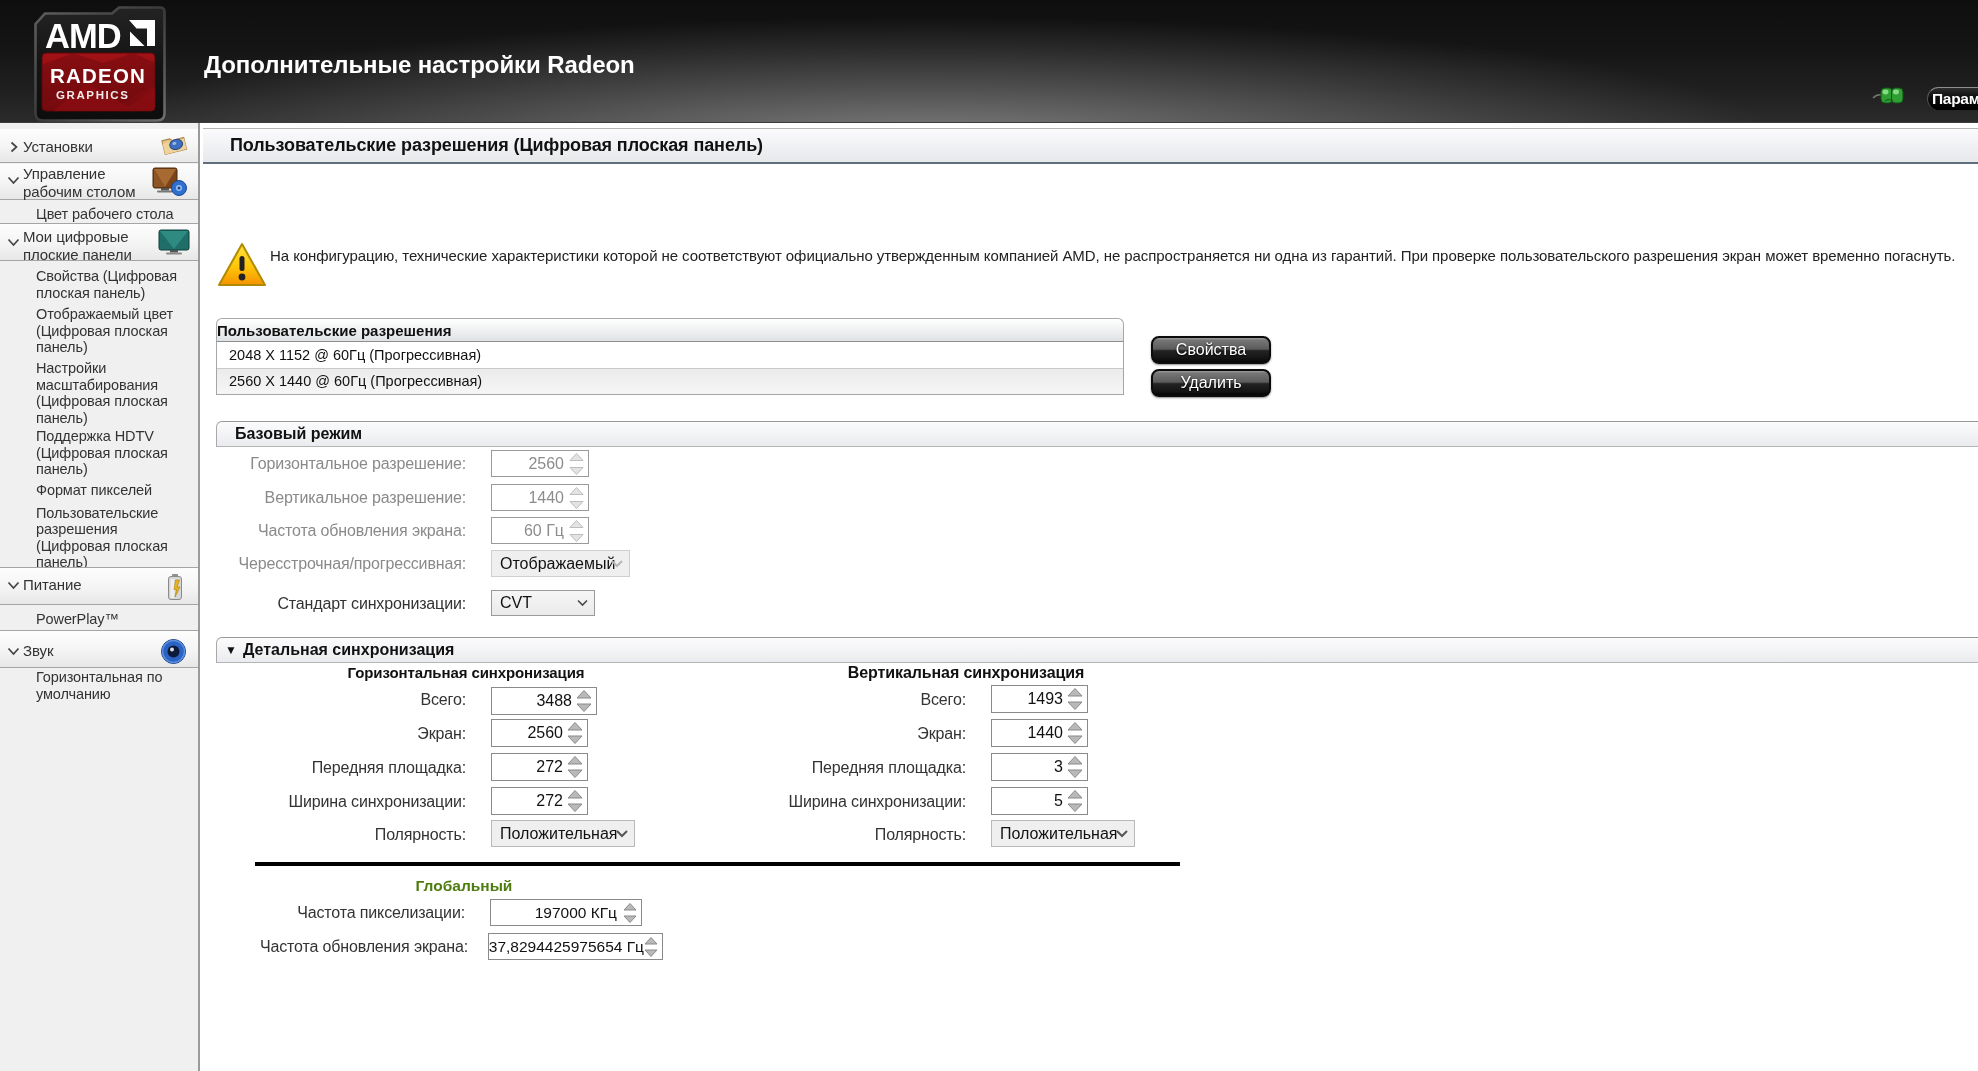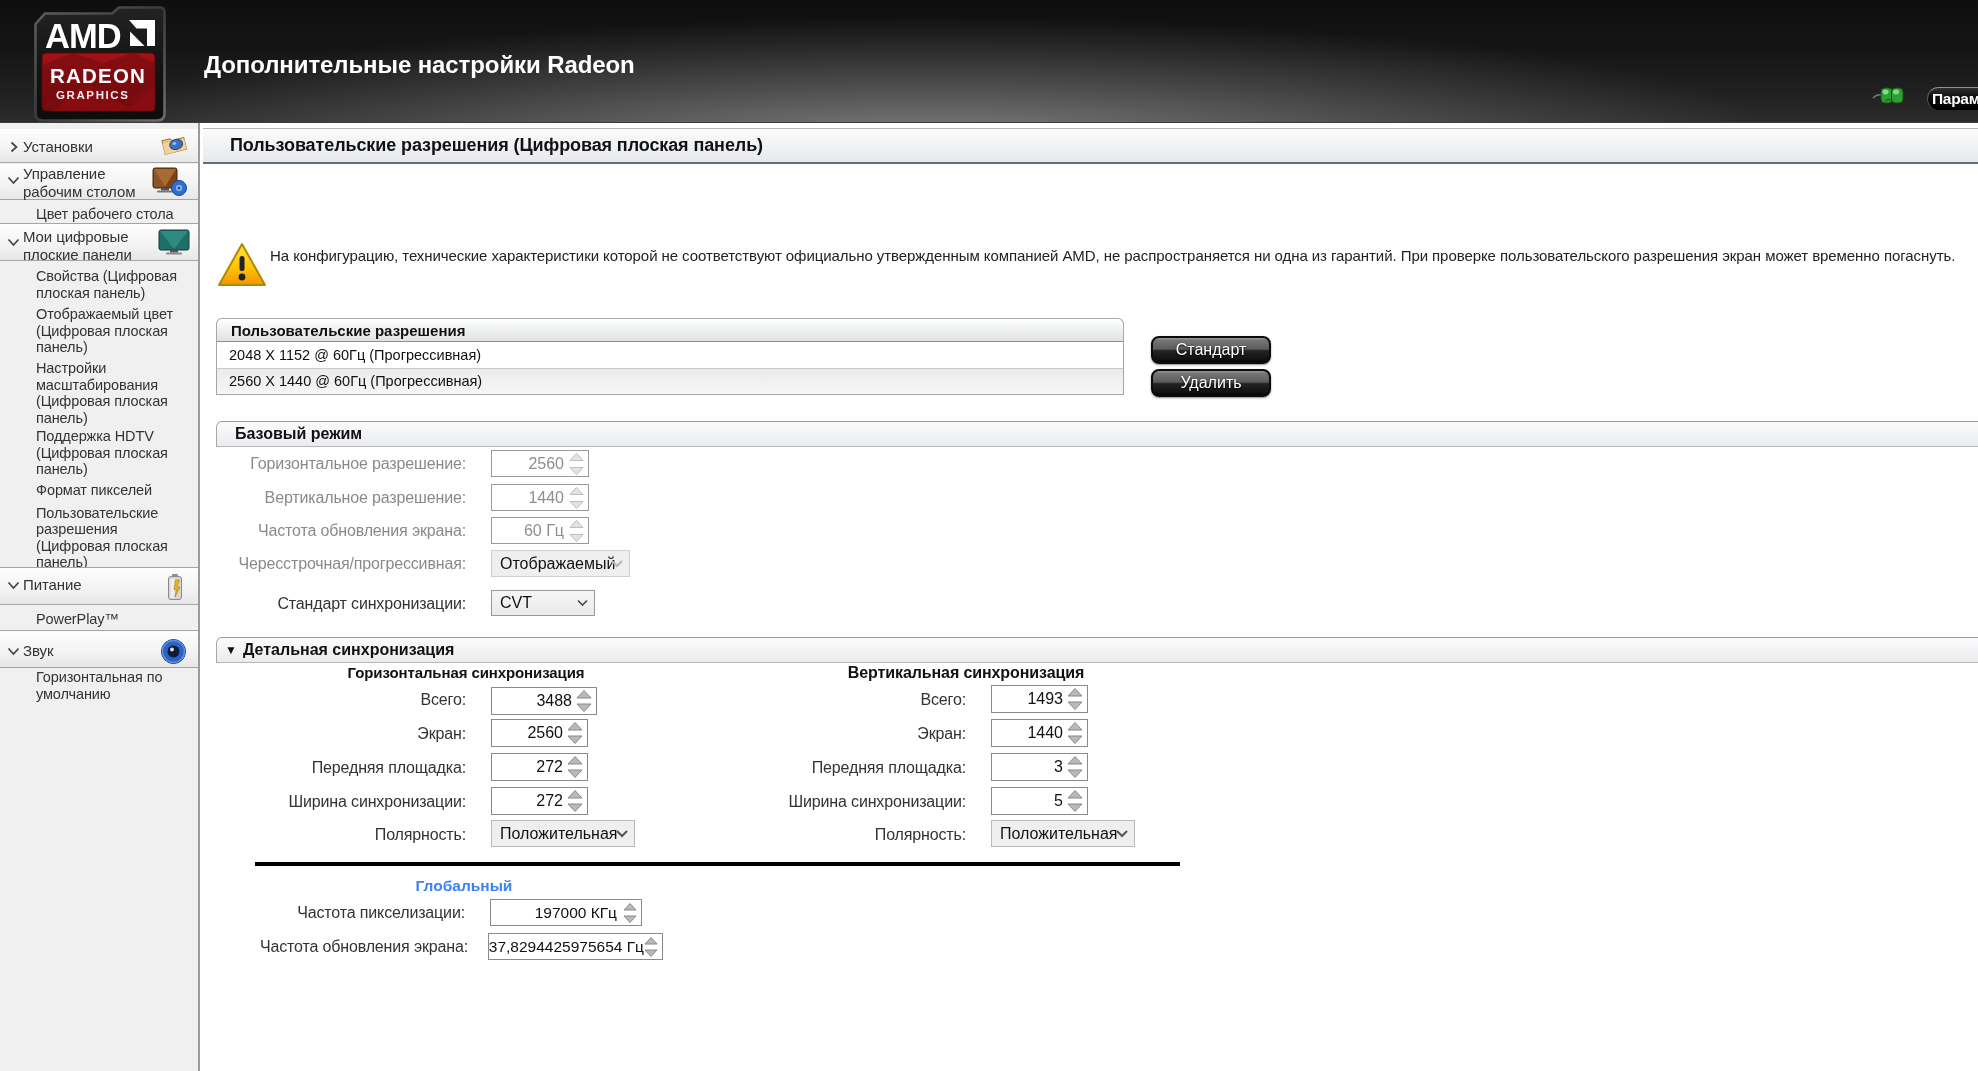--- a/index.html
+++ b/index.html
@@ -37,21 +37,21 @@
   border-bottom:2px solid #5f6e7d; font-size:18px; font-weight:bold; color:#111;
   line-height:33px; padding-left:27px; }
 #desc { position:absolute; left:25px; top:64px; font-size:15px; color:#333; letter-spacing:-0.1px; white-space:nowrap; }
 #warn-icon { position:absolute; left:14px; top:119px; }
 #warn-text { position:absolute; left:67px; top:123.5px; font-size:15px; color:#222; letter-spacing:-0.07px; white-space:nowrap; }
 
 
 .ghead { background:linear-gradient(#ffffff,#dfe2e5); border:1px solid #a8a8a8;
   border-radius:6px 6px 0 0; font-weight:bold; color:#111; }
 #listbox { position:absolute; left:13px; top:195px; width:908px; }
-#listbox .ghead { height:24px; font-size:15px; line-height:23px; padding-left:14px; border-bottom:1px solid #8f8f8f; }
+#listbox .ghead { height:24px; font-size:15px; line-height:23px; border-bottom:1px solid #8f8f8f; }
 #listbox .rows { border:1px solid #a6a6a6; border-top:none; background:#fff; }
 #listbox .row { height:26px; font-size:14.5px; line-height:26px; padding-left:12px; color:#111; }
 #listbox .row.sel { background:linear-gradient(#ebebeb,#f6f6f6); border-top:1px solid #c9c9c9; height:26px; line-height:25px; }
 
 .dbtn { position:absolute; left:948px; width:120px; height:28px; border-radius:8px;
   border:2px solid #0b0b0b;
   background:linear-gradient(#9a9a9a 0%,#757575 10%,#5c5c5c 46%,#232323 53%,#141414 85%,#050505 100%);
   color:#fff; font-size:16px; text-align:center; line-height:24px;
   text-shadow:0 1px 2px #000; box-shadow:0 1px 2px rgba(0,0,0,.45); }
 
@@ -223,21 +223,21 @@
     </div>
     <div id="warn-text">На конфигурацию, технические характеристики которой не соответствуют официально утвержденным компанией AMD, не распространяется ни одна из гарантий. При проверке пользовательского разрешения экран может временно погаснуть.</div>
 
     <div id="listbox">
       <div class="ghead">Пользовательские разрешения</div>
       <div class="rows">
         <div class="row">2048 X 1152 @ 60Гц (Прогрессивная)</div>
         <div class="row sel">2560 X 1440 @ 60Гц (Прогрессивная)</div>
       </div>
     </div>
-    <div class="dbtn" style="top:213px">Стандарт</div>
+    <div class="dbtn" style="top:213px">Свойства</div>
     <div class="dbtn" style="top:246px">Удалить</div>
 
     <div class="sechead" style="top:298px">Базовый режим</div>
     <div id="basic">
       <div class="lbl dis" style="left:23px;top:332px;width:240px">Горизонтальное разрешение:</div>
       <div class="spin dis" style="left:288px;top:327px;width:98px;height:27px">
           <span class="v">2560</span>
         <svg class="arr" width="17" height="23" viewBox="0 0 17 23">
             <path d="M8.5 1 L15 8 L2 8 Z" fill="#e3e3e3" stroke="#bdbdbd"></path>
             <path d="M8.5 22 L2 15 L15 15 Z" fill="#e3e3e3" stroke="#bdbdbd"></path>
@@ -354,21 +354,21 @@
         </div>
       <div class="lbl" style="left:563px;top:703px;width:200px">Полярность:</div>
       <div class="combo" style="left:788px;top:697px;width:144px;height:27px">
           <span class="t">Положительная</span>
         <svg width="12" height="8" viewBox="0 0 12 8">
             <path d="M1 1 L6 6 L11 1" fill="none" stroke="#555" stroke-width="2"></path>
           </svg>
         </div>
 
       <div style="position:absolute;left:52px;top:739px;width:925px;height:4px;background:#000"></div>
-      <div style="position:absolute;left:141px;top:754px;width:240px;text-align:center;font-size:15.5px;font-weight:bold;color:#3b82f6">Глобальный</div>
+      <div style="position:absolute;left:141px;top:754px;width:240px;text-align:center;font-size:15.5px;font-weight:bold;color:#4d7c0f">Глобальный</div>
 
       <div class="lbl" style="left:22px;top:781px;width:240px">Частота пикселизации:</div>
       <div class="spin" style="left:287px;top:776px;width:152px;height:27px;font-size:15.5px">
           <span class="v">197000 КГц</span>
         <svg class="arr" width="16" height="22" viewBox="0 0 16 22">
             <path d="M8 1.5 L14 8 L2 8 Z" fill="#b9b9b9" stroke="#898989"></path>
             <path d="M8 20.5 L2 14 L14 14 Z" fill="#b9b9b9" stroke="#898989"></path>
           </svg>
         </div>
       <div class="lbl" style="left:25px;top:815px;width:240px">Частота обновления экрана:</div>

